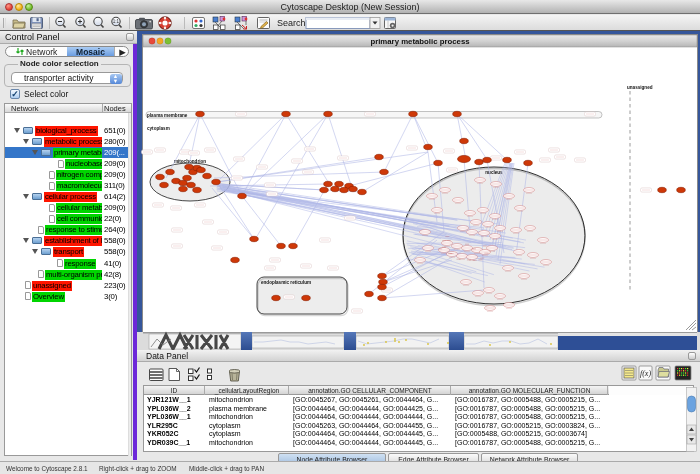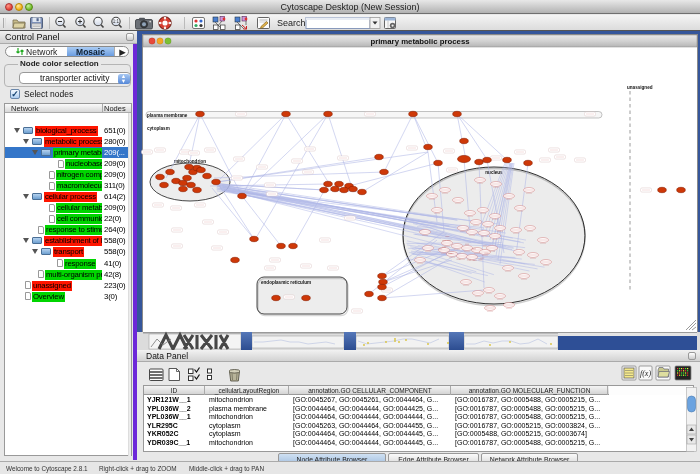--- a/index.html
+++ b/index.html
@@ -6,21 +6,21 @@
 #titlebar{position:absolute;left:0;top:0;width:700px;height:14px;background:linear-gradient(#e8e8e8,#bdbdbd 80%,#b0b0b0);border-bottom:1px solid #6f6f6f;}
 #titlebar .t{position:absolute;left:0;right:0;top:1.5px;text-align:center;font-size:9px;font-weight:normal;color:#222;}
 .tl{position:absolute;top:3px;width:8px;height:8px;border-radius:50%;}
 #toolbar{position:absolute;left:0;top:15px;width:700px;height:16px;background:linear-gradient(#f4f4f4,#dcdcdc);border-bottom:1px solid #555;}
 #cpanel{position:absolute;left:0;top:31px;width:137px;height:429px;background:#e8e8e8;border-right:4px solid #6d28d9;}
 #cphead{position:absolute;left:0;top:0;width:137px;height:13px;background:linear-gradient(#f0f0f0,#d0d0d0);border-bottom:1px solid #aaa;font-size:9px;color:#111;padding-left:5px;line-height:13px;}
 #tabs{position:absolute;left:5px;top:15px;width:124px;height:11px;border:1px solid #8a8a8a;border-radius:6px;background:#fdfdfd;overflow:hidden;}
 #tabs .seg{position:absolute;top:0;height:11px;font-size:8.5px;line-height:10px;text-align:center;color:#222;}
 #groupbox{position:absolute;left:4px;top:33px;width:127px;height:23px;border:1px solid #b5b5b5;border-radius:4px;}
 #gblabel{position:absolute;left:7px;top:28px;font-size:8px;font-weight:bold;color:#222;background:#e8e8e8;padding:0 2px;margin-left:11px;}
-#combo{position:absolute;left:11px;top:41px;width:112px;height:12px;background:#fff;border:1px solid #999;border-radius:4px;font-size:8.5px;line-height:11px;padding-left:20px;color:#111;margin-left:8px;}
+#combo{position:absolute;left:11px;top:41px;width:112px;height:12px;background:#fff;border:1px solid #999;border-radius:4px;font-size:8.5px;line-height:11px;padding-left:12px;color:#111;}
 #combo .stepper{position:absolute;right:0.5px;top:0.5px;width:12px;height:10px;background:linear-gradient(#a8c8f2,#5588d8);border-radius:2.5px;color:#fff;font-size:5.5px;line-height:5px;text-align:center;padding-top:0.5px;}
 #selbox{position:absolute;left:10px;top:58px;width:10px;height:10px;background:linear-gradient(#f5f9ff,#aecdf0);border:1px solid #6a87ab;border-radius:2px;color:#13406e;font-size:9px;line-height:9px;text-align:center;font-weight:bold;}
 #sellab{position:absolute;left:24px;top:58px;font-size:8.5px;color:#111;}
 #treepanel{position:absolute;left:4px;top:72px;width:128px;height:353px;background:#fff;border:1px solid #999;}
 #treehead{position:absolute;left:0;top:0;width:126px;height:9px;background:linear-gradient(#fafafa,#d8d8d8);border-bottom:1px solid #aaa;font-size:7.5px;line-height:9px;color:#222;}
 .trow{position:absolute;left:0;width:126px;height:11.3px;font-size:7.8px;line-height:11.3px;white-space:nowrap;overflow:hidden;letter-spacing:-0.2px;}
 .trow .lab{display:inline-block;padding:0 1px;height:10px;line-height:10px;margin-top:1px;color:#000;max-width:999px;overflow:hidden;}
 .trow .nodes{position:absolute;left:97px;top:0;color:#000;background:#fff;width:29px;padding-left:2px;}
 .tri{position:absolute;top:3px;width:0;height:0;border-left:3.5px solid transparent;border-right:3.5px solid transparent;border-top:5px solid #555;}
 .fold{position:absolute;top:2px;width:10px;height:7px;background:linear-gradient(#b5d2ef,#6d9fd0);border:1px solid #4a6f96;border-radius:1px;}
@@ -155,21 +155,21 @@
           <path d="M2,1 L2,6 M2,6 L0.5,4.5 M2,6 L3.5,4.5" stroke="#2a2" stroke-width="1.2" fill="none"></path>
           <path d="M6,8 L6,3 M6,3 L4.5,4.5 M6,3 L7.5,4.5" stroke="#2a2" stroke-width="1.2" fill="none"></path>
         </svg> Network</div>
     <div class="seg" style="left:61px;width:47px;background:linear-gradient(#a9cbf3,#5d93dd);font-weight:bold;color:#123;">Mosaic</div>
     <div class="seg" style="left:108px;width:16px;border-left:1px solid #aaa;">▶</div>
   </div>
   <div id="groupbox"></div>
     <div id="gblabel">Node color selection</div>
   <div id="combo">transporter activity<div class="stepper">▲<br>▼</div></div>
   <div id="selbox">✓</div>
-    <div id="sellab">Select nodes</div>
+    <div id="sellab">Select color</div>
   <div id="treepanel">
     <div id="treehead">
         <span style="position:absolute;left:6px;">Network</span>
         <span style="position:absolute;left:99px;">Nodes</span>
         <span style="position:absolute;left:97px;top:0;height:9px;border-left:1px solid #aaa;"></span>
       </div>
     <div class="trow" style="top:20.9px;">
         <span class="tri" style="left:9px;"></span>
         <span class="fold" style="left:18px;"></span>
         <span class="lab" style="left:30px;position:absolute;max-width:67px;background:#ff1500;">biological_process</span>

